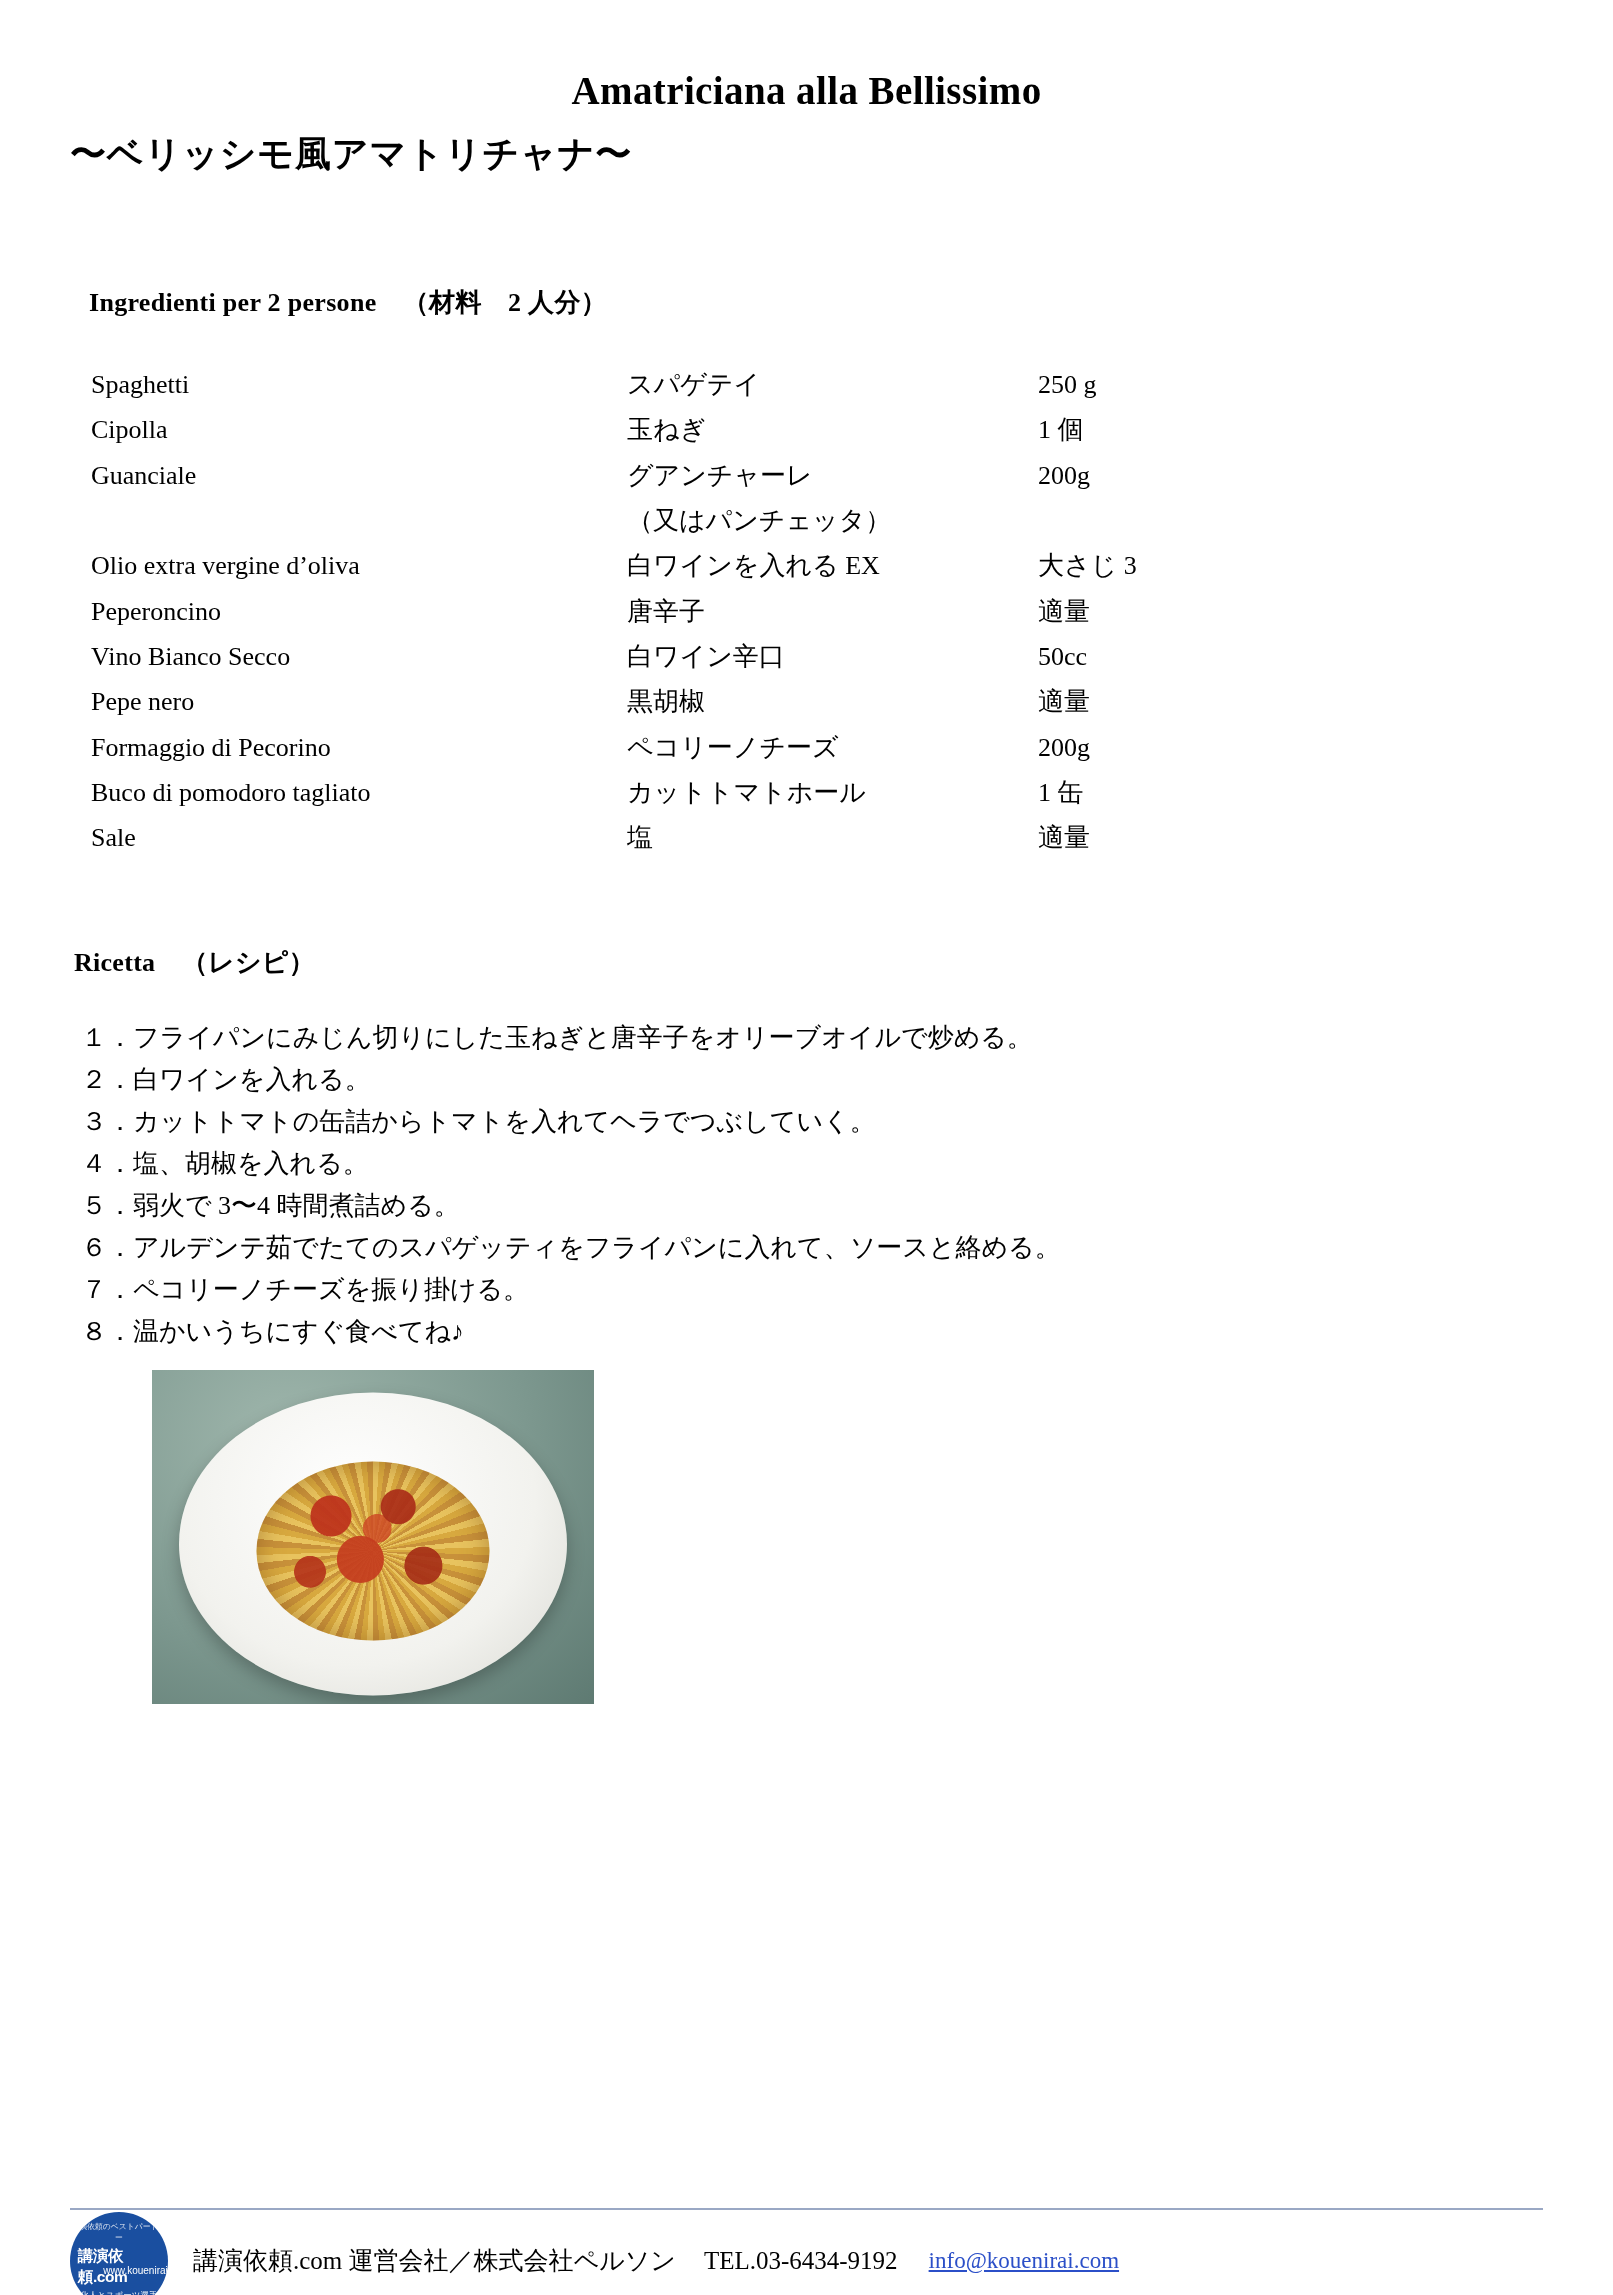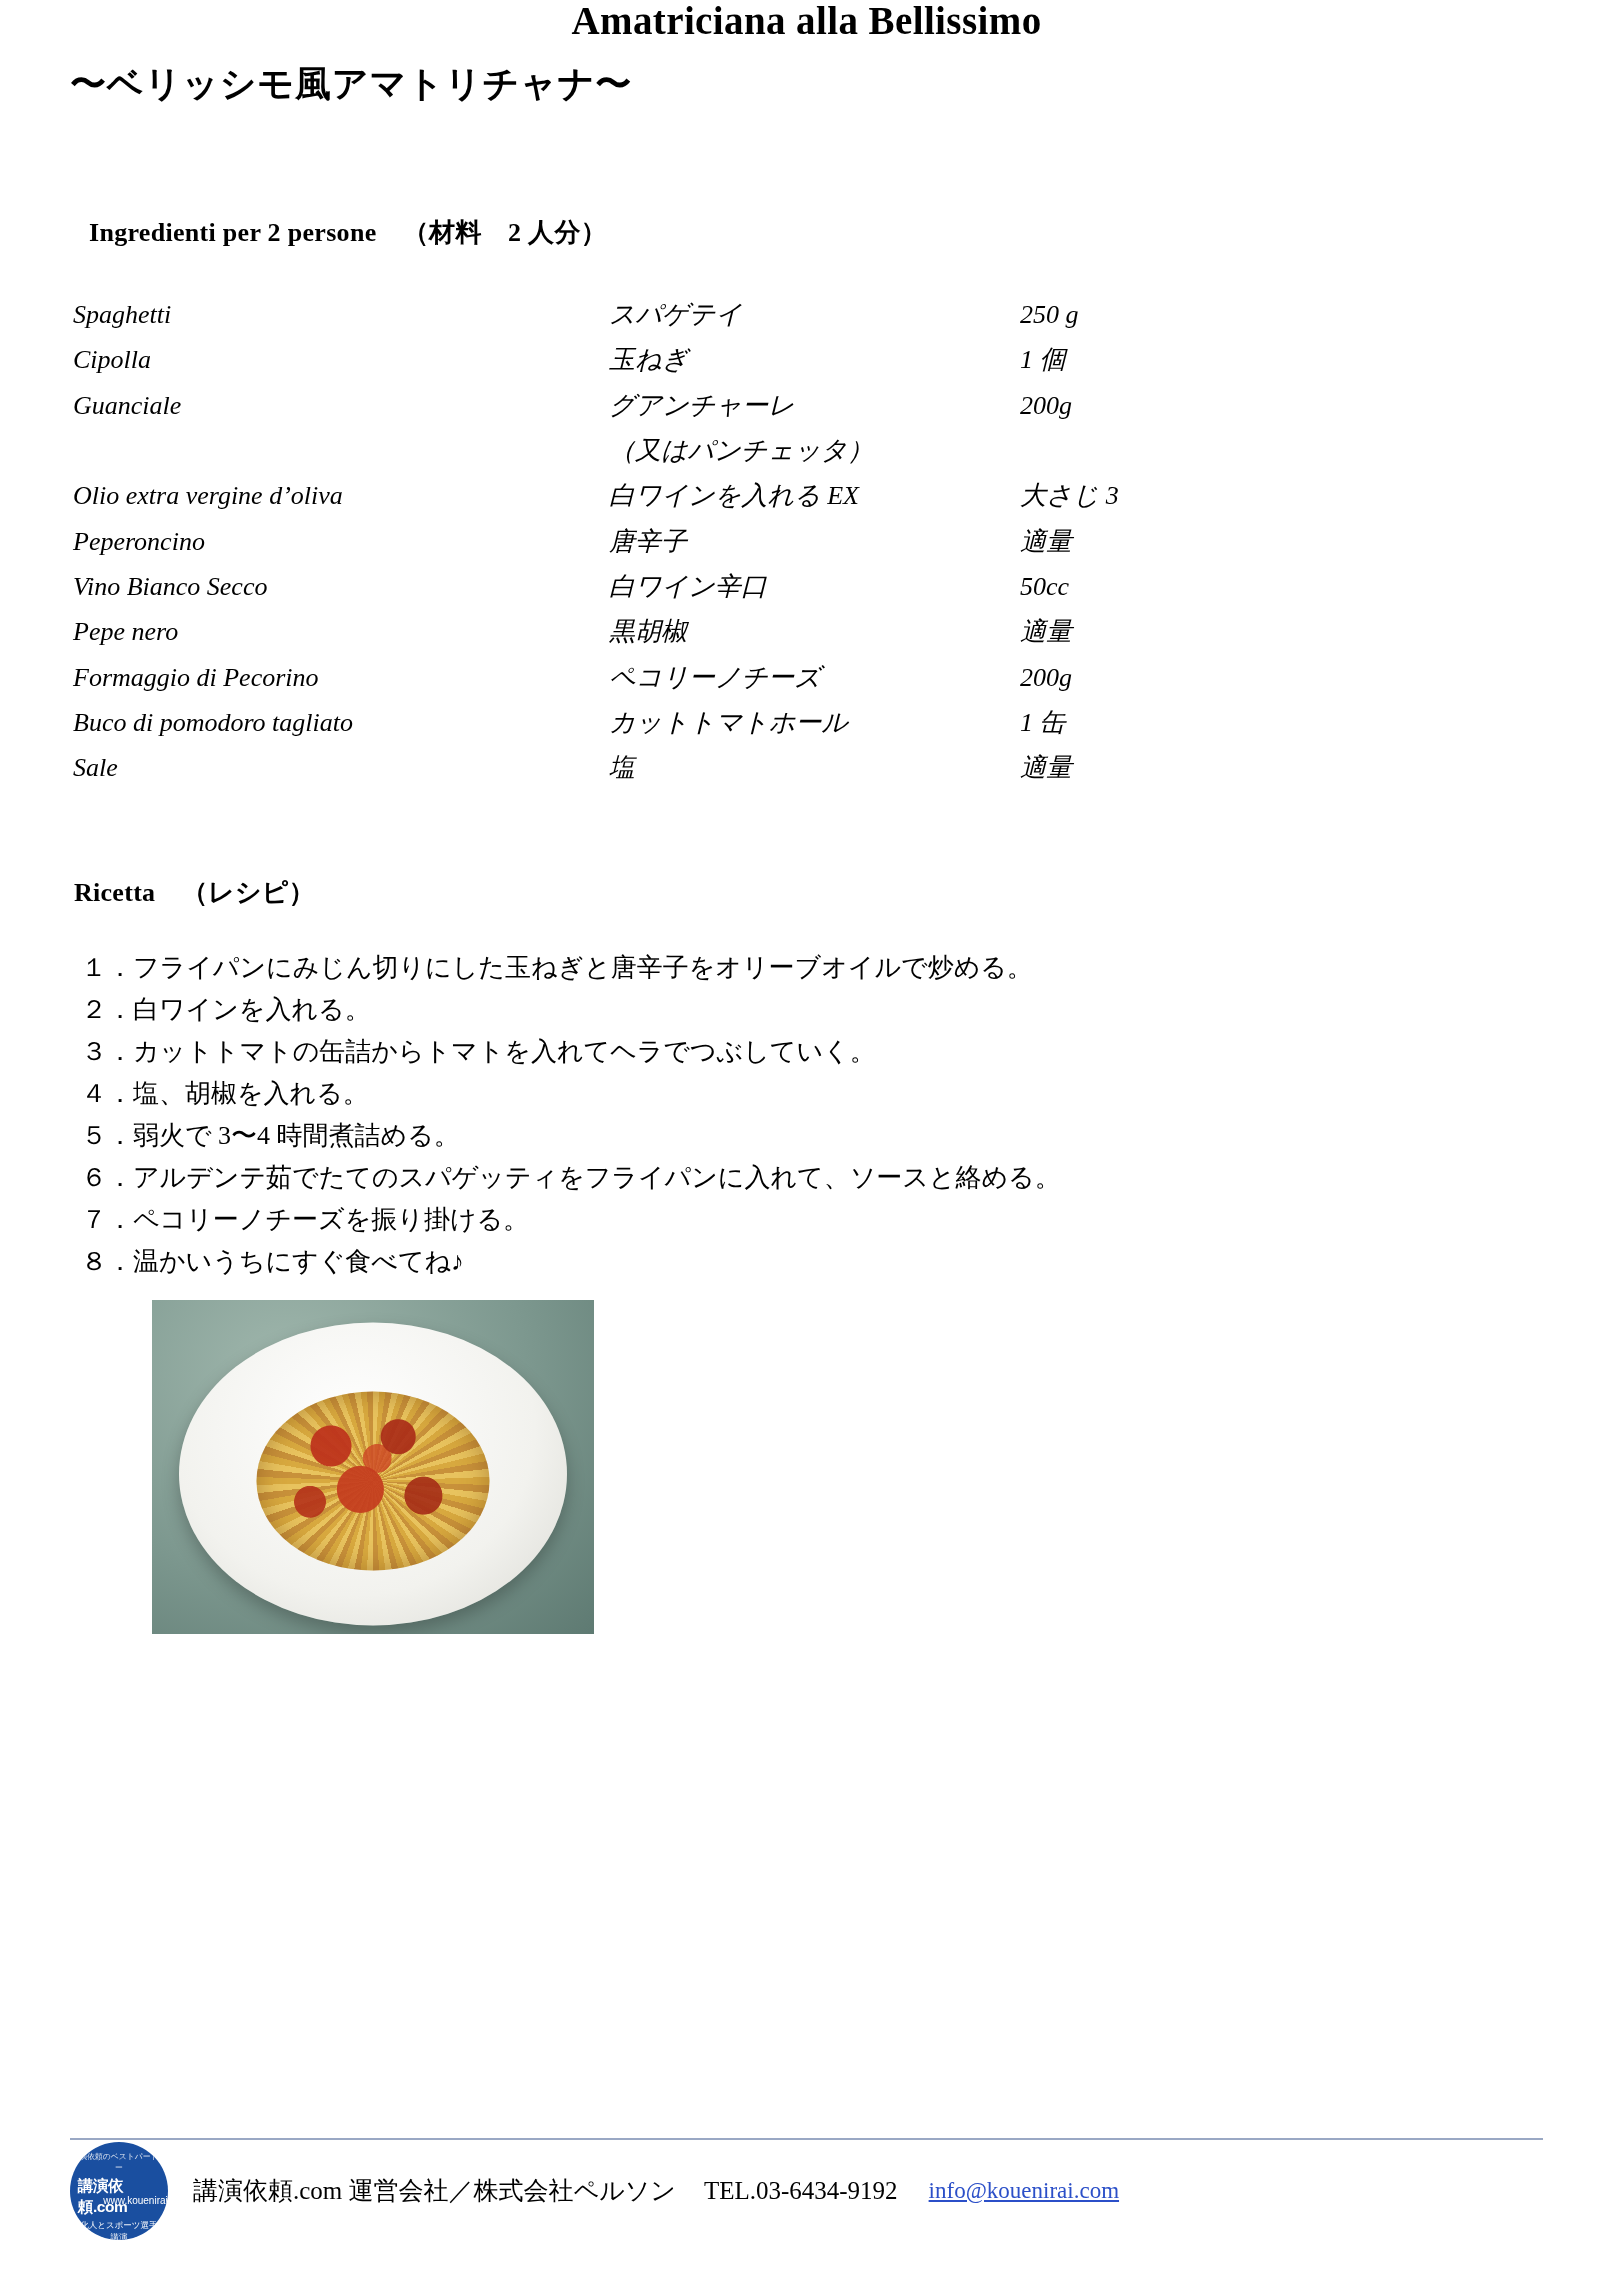--- a/index.html
+++ b/index.html
@@ -22,20 +22,21 @@
     box-sizing: border-box;
     padding: 0 70px;
   }
 
   
   .title-en {
     text-align: center;
     font-size: 39px;
     font-weight: bold;
     letter-spacing: 0.4px;
+    margin-top: 70px;
     line-height: 1.1;
   }
   .title-jp {
     text-align: left;
     font-size: 36px;
     font-weight: bold;
     margin-top: 20px;
     line-height: 1.2;
     letter-spacing: 0.8px;
   }
@@ -47,24 +48,23 @@
     margin-top: 0;
     letter-spacing: 0.3px;
   }
 
   #ingredienti-heading { margin-top: 109px; margin-left: 19px;}
   #ricetta-heading { margin-top: 78px; margin-left: 3.9px;}
 
   
   .ingredients {
     margin-top: 48px;
-    margin-left: 3px;
+    margin-left: 21px;
     border-collapse: collapse;
     width: 1164px;
-    font-style: italic;
   }
   .ingredients td {
     font-size: 26px;
     padding: 0 0 11px 0;
     vertical-align: top;
     line-height: 1.32;
     white-space: nowrap;
   }
   .col-it { width: 536px; }
   .col-jp { width: 411px; }

